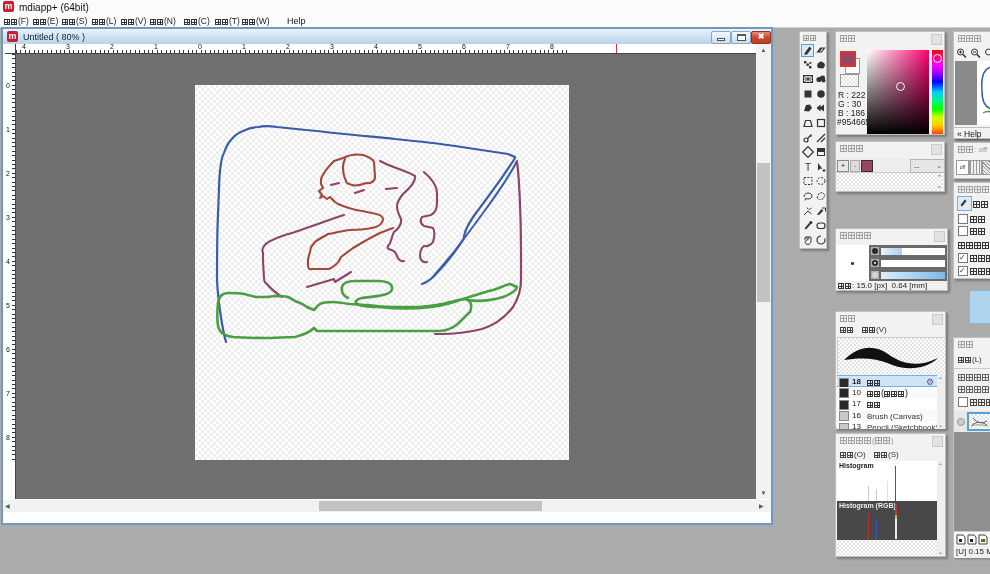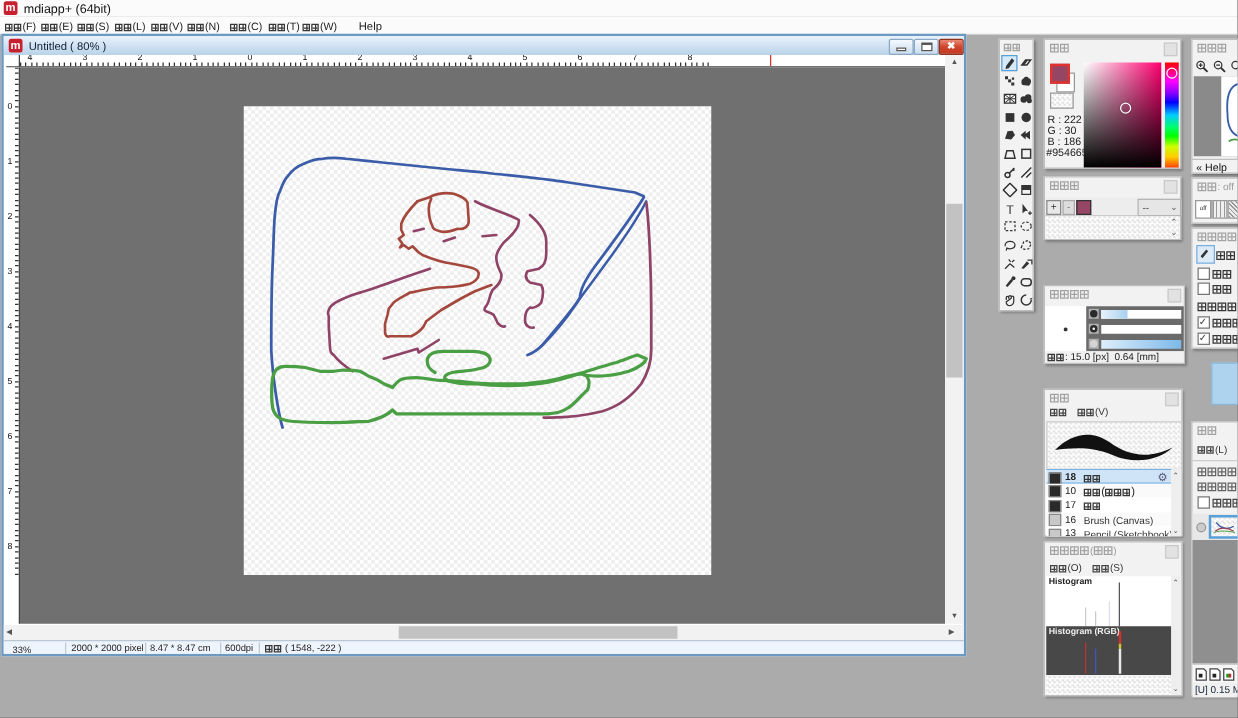--- a/index.html
+++ b/index.html
@@ -332,31 +332,20 @@
 <div class="abs" style="left:753px;top:15px;width:15px;height:455px;background:#f2f2f2">
  <div class="abs" style="left:0;top:0;width:15px;height:12px;color:#555;font-size:6px;text-align:center;line-height:12px">▲</div>
  <div class="abs" style="left:1px;top:119px;width:13px;height:139px;background:#c2c2c2"></div>
  <div class="abs" style="left:0;bottom:0;width:15px;height:12px;color:#555;font-size:6px;text-align:center;line-height:12px">▼</div>
 </div>
 <div class="abs" style="left:0;top:471px;width:768px;height:12px;background:#f2f2f2">
  <div class="abs" style="left:2px;top:0;width:10px;height:12px;color:#555;font-size:6px;line-height:12px">◀</div>
  <div class="abs" style="left:316px;top:1px;width:223px;height:10px;background:#c2c2c2"></div>
  <div class="abs" style="left:756px;top:0;width:10px;height:12px;color:#555;font-size:6px;line-height:12px">▶</div>
 </div>
-<div class="abs" style="left:0;top:483px;width:768px;height:10px;background:#eef4fb;border-top:1px solid #b9c6d4;color:#222;font-size:7.5px">
- <span class="abs" style="left:7px;top:1.5px">33%</span>
- <div class="abs" style="left:49px;top:1px;width:1px;height:9px;background:#c0c8d0"></div>
- <span class="abs" style="left:54px;top:1px">2000 * 2000 pixel</span>
- <div class="abs" style="left:113px;top:1px;width:1px;height:9px;background:#c0c8d0"></div>
- <span class="abs" style="left:117px;top:1px">8.47 * 8.47 cm</span>
- <div class="abs" style="left:173px;top:1px;width:1px;height:9px;background:#c0c8d0"></div>
- <span class="abs" style="left:177px;top:1px">600dpi</span>
- <div class="abs" style="left:204px;top:1px;width:1px;height:9px;background:#c0c8d0"></div>
- <span class="abs" style="left:209px;top:1px"><i class="cj cjs"></i><i class="cj cjs"></i> ( 1548, -222 )</span>
-</div>
 </div>
 
 <div class="panel" style="left:799px;top:31px;width:28px;height:218px">
 <div class="ptitle" style="left:3px;top:1px"><i class="cj cjs"></i><i class="cj cjs"></i></div>
 <div class="abs" id="toolgrid" style="left:1px;top:12px;width:26px;height:204px">
 <div class="abs" style="left:0;top:-1;width:13px;height:13px;border:1px solid #5a9fd4;background:#d6eafa;box-sizing:border-box"></div>
       <svg width="12" height="12" viewBox="0 0 12 12" style="position:absolute;left:0.5px;top:0px">
         <path d="M3,8.5 L7.5,2.5 l2,2 L5,10.5 Z M3,8.5 l-.7,2.6 l2.7,-.6 Z" fill="#333"></path>
       </svg>
       <svg width="12" height="12" viewBox="0 0 12 12" style="position:absolute;left:13.5px;top:0px">

